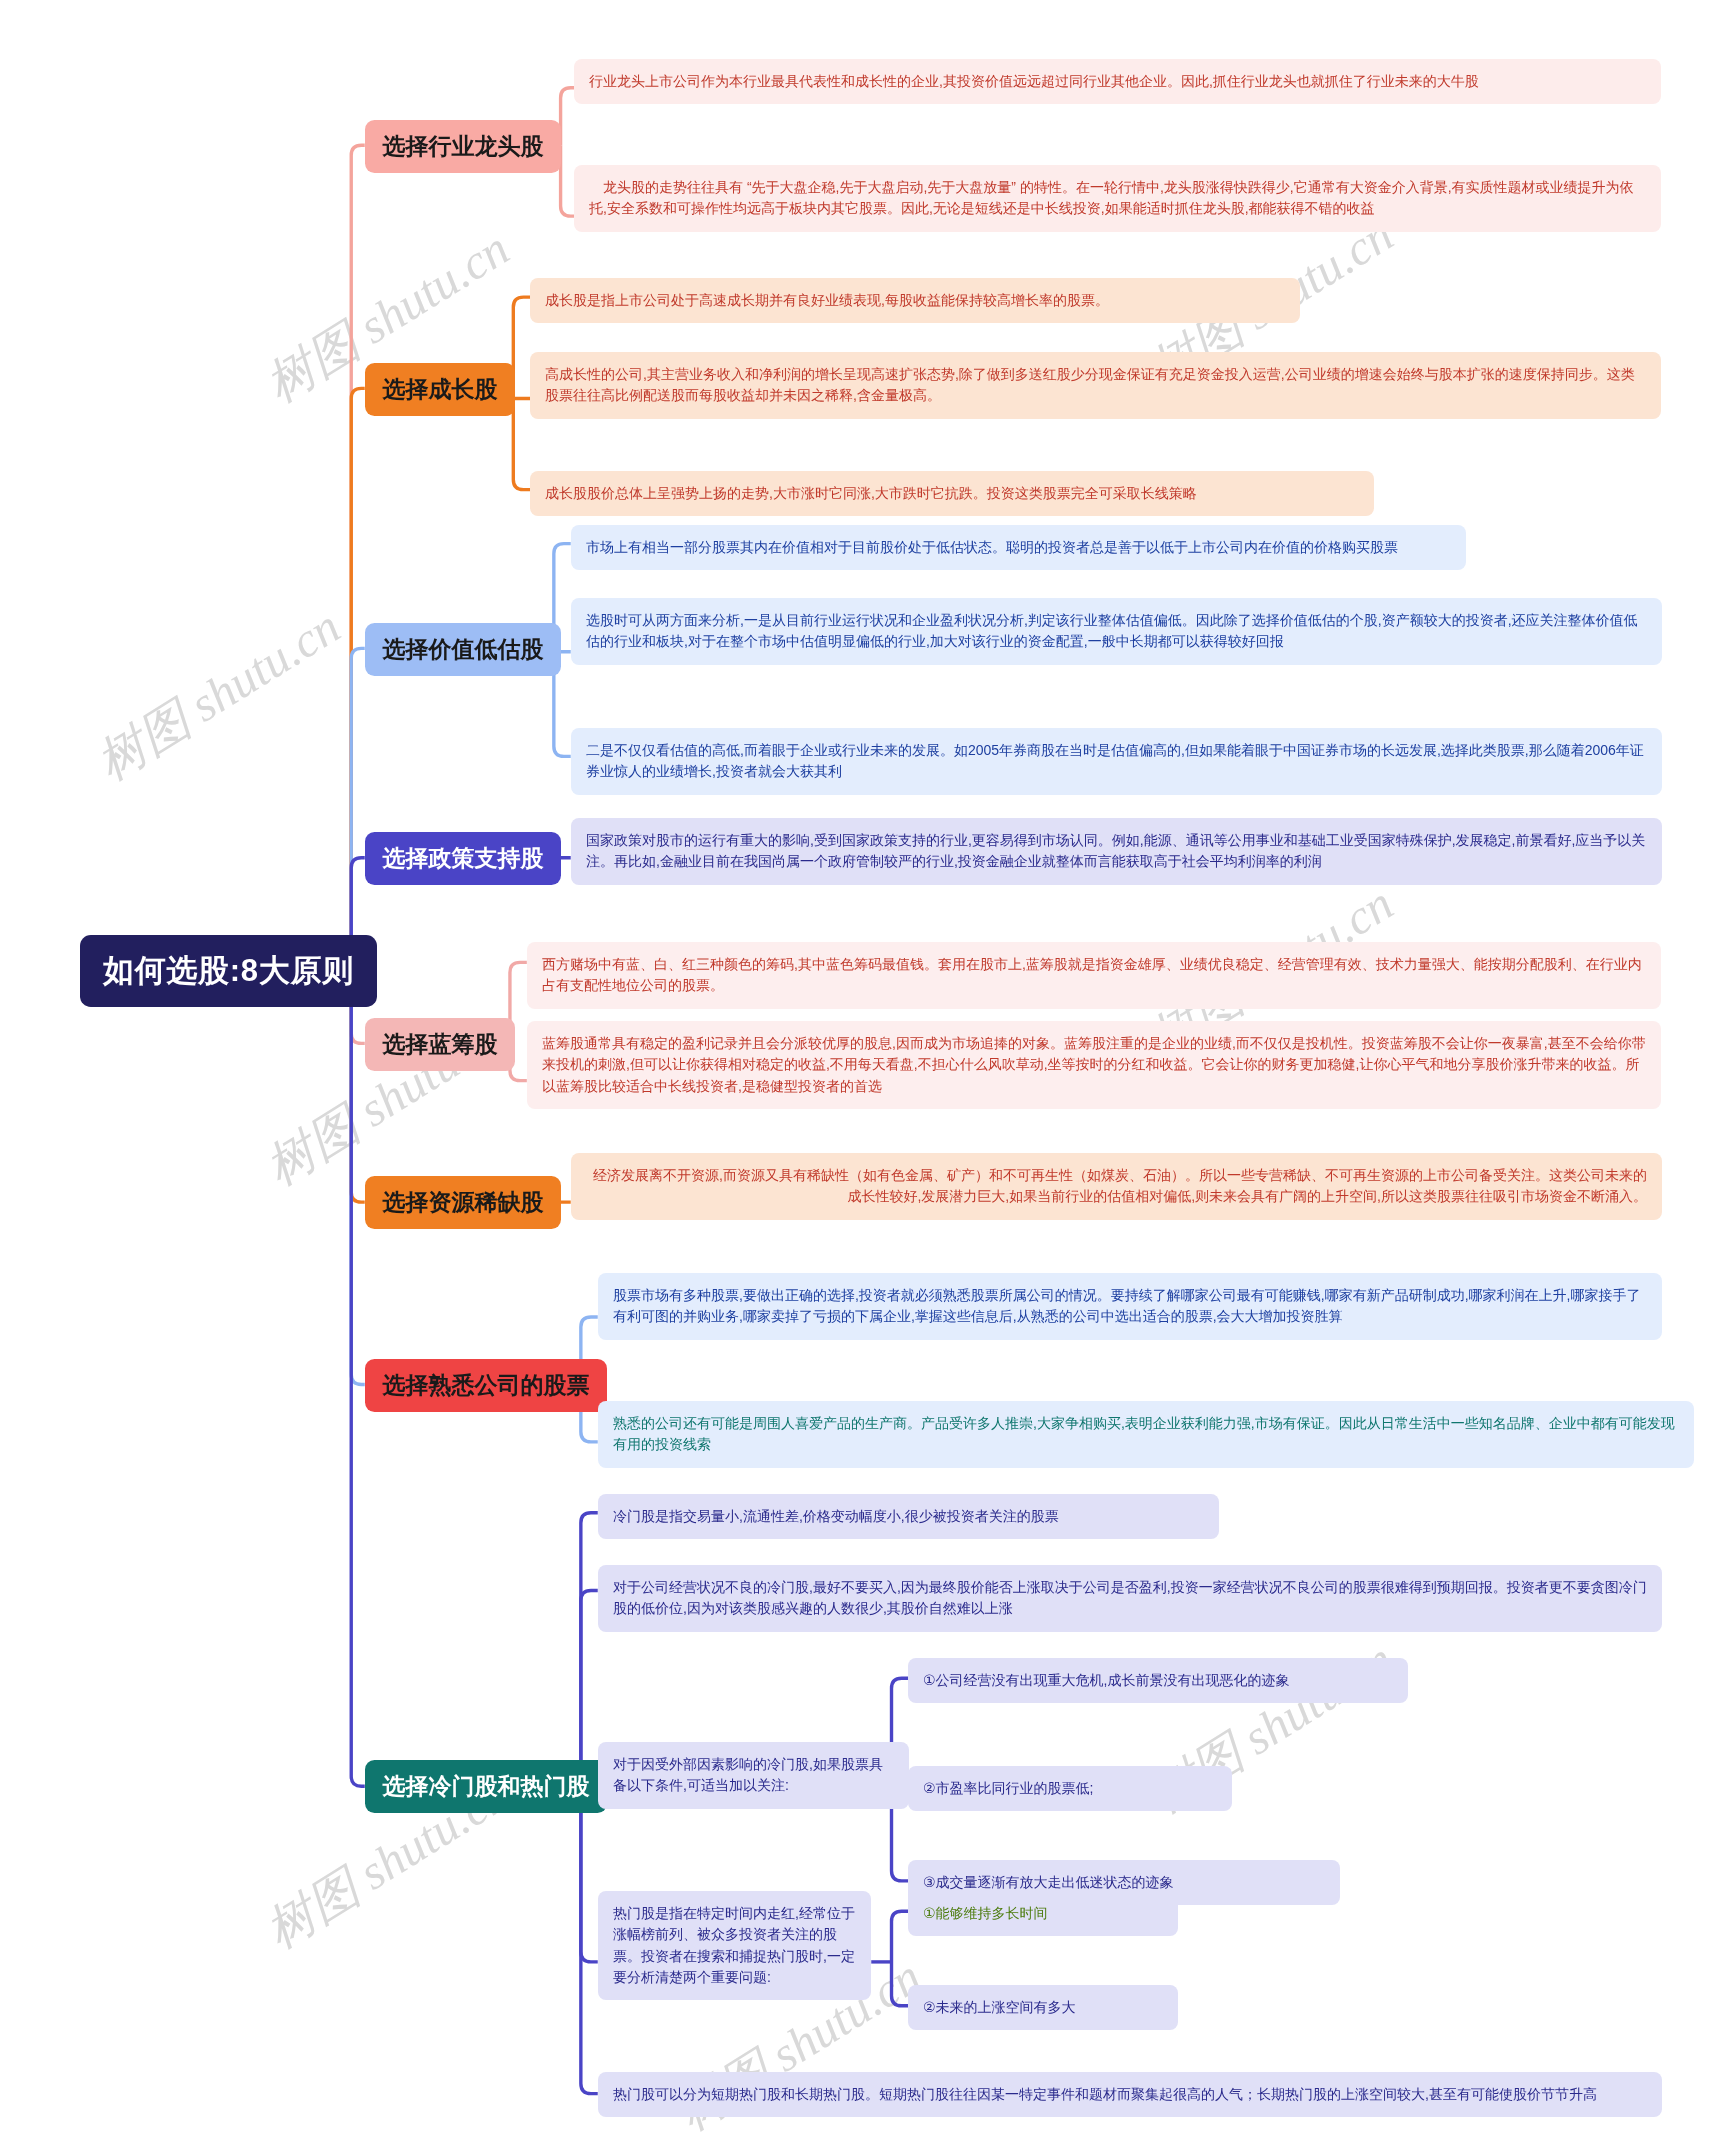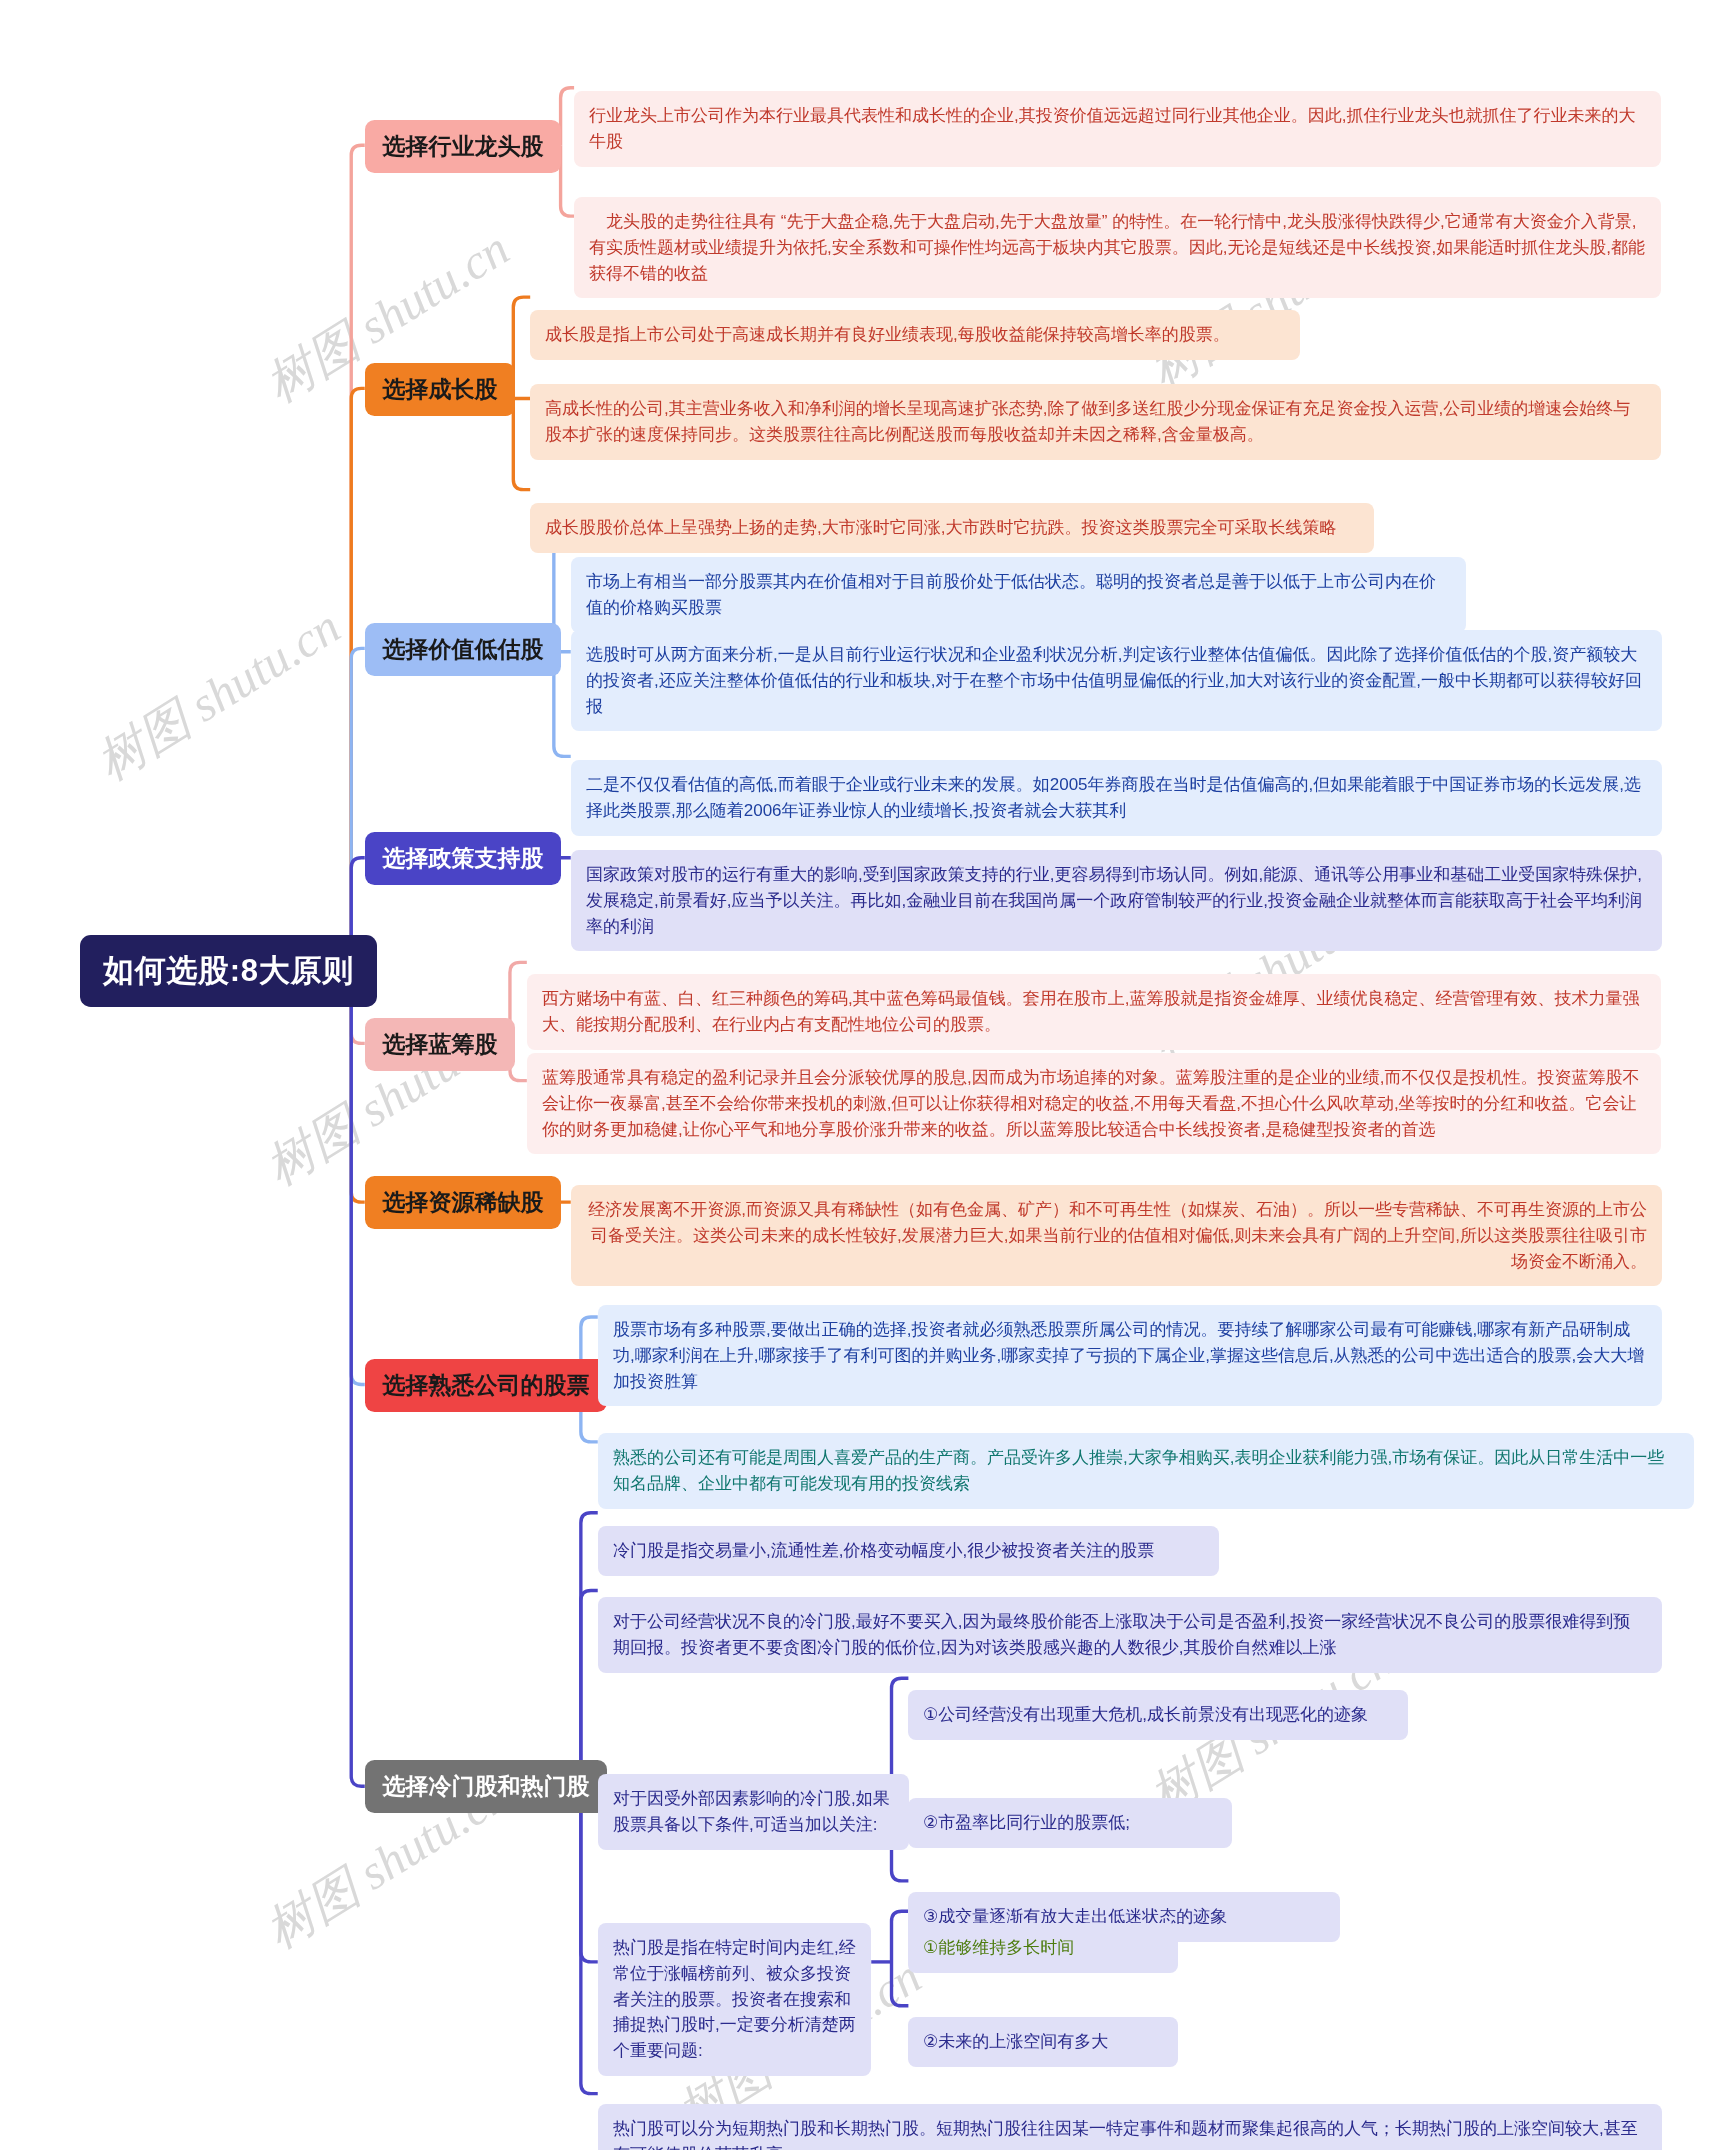--- a/index.html
+++ b/index.html
@@ -58,27 +58,26 @@
   .branch {
     font-size: 23px;
     font-weight: bold;
     padding: 10.8px 17.6px;
     border-radius: 9.5px;
     white-space: nowrap;
     color: #1a1a1a;
   }
   .branch.lighttext { color: #ffffff; }
   .leaf {
-    font-size: 17px;
+    font-size: 14px;
     line-height: 1.52;
     padding: 12px 15px;
     border-radius: 8px;
     display: block;
     font-weight: normal;
-    margin-top: 32px;
   }
 </style>
 </head>
 <body>
 
 <div id="canvas">
 
   <div class="wm" style="left:250px;  top:284px;">树图 shutu.cn</div>
   <div class="wm" style="left:1134px; top:270px;">树图 shutu.cn</div>
   <div class="wm" style="left:81px;  top:662px;">树图 shutu.cn</div>
@@ -181,21 +180,21 @@
   <div class="node branch" style="left:365px; top:1176px; background:#f07f22;">选择资源稀缺股</div>
 
   <div class="node leaf" style="left:571px; top:1153px; width:1091px; background:#fce4d2; color:#c0392b;text-align:right;">经济发展离不开资源,而资源又具有稀缺性（如有色金属、矿产）和不可再生性（如煤炭、石油）。所以一些专营稀缺、不可再生资源的上市公司备受关注。这类公司未来的成长性较好,发展潜力巨大,如果当前行业的估值相对偏低,则未来会具有广阔的上升空间,所以这类股票往往吸引市场资金不断涌入。</div>
 
   <div class="node branch" style="left:365px; top:1359px; background:#ef4444;">选择熟悉公司的股票</div>
 
   <div class="node leaf" style="left:598px; top:1273px; width:1064px; background:#e3edfd; color:#1d3fa0;">股票市场有多种股票,要做出正确的选择,投资者就必须熟悉股票所属公司的情况。要持续了解哪家公司最有可能赚钱,哪家有新产品研制成功,哪家利润在上升,哪家接手了有利可图的并购业务,哪家卖掉了亏损的下属企业,掌握这些信息后,从熟悉的公司中选出适合的股票,会大大增加投资胜算</div>
 
   <div class="node leaf" style="left:598px; top:1401px; width:1096px; background:#e3edfd; color:#0f766e;">熟悉的公司还有可能是周围人喜爱产品的生产商。产品受许多人推崇,大家争相购买,表明企业获利能力强,市场有保证。因此从日常生活中一些知名品牌、企业中都有可能发现有用的投资线索</div>
 
-  <div class="node branch lighttext" style="left:365px; top:1760px; background:#737373;">选择冷门股和热门股</div>
+  <div class="node branch lighttext" style="left:365px; top:1760px; background:#0f766e;">选择冷门股和热门股</div>
 
   <div class="node leaf" style="left:598px; top:1494px; width:621px; background:#e0e0f7; color:#2a2a8c;">冷门股是指交易量小,流通性差,价格变动幅度小,很少被投资者关注的股票</div>
 
   <div class="node leaf" style="left:598px; top:1565px; width:1064px; background:#e0e0f7; color:#2a2a8c;">对于公司经营状况不良的冷门股,最好不要买入,因为最终股价能否上涨取决于公司是否盈利,投资一家经营状况不良公司的股票很难得到预期回报。投资者更不要贪图冷门股的低价位,因为对该类股感兴趣的人数很少,其股价自然难以上涨</div>
 
   <div class="node leaf" style="left:598px; top:1742px; width:311px; background:#e0e0f7; color:#2a2a8c;">对于因受外部因素影响的冷门股,如果股票具备以下条件,可适当加以关注:</div>
 
   <div class="node leaf" style="left:908px; top:1658px; width:500px; background:#e0e0f7; color:#2a2a8c;">①公司经营没有出现重大危机,成长前景没有出现恶化的迹象</div>
 
   <div class="node leaf" style="left:908px; top:1766px; width:324px; background:#e0e0f7; color:#2a2a8c;">②市盈率比同行业的股票低;</div>

